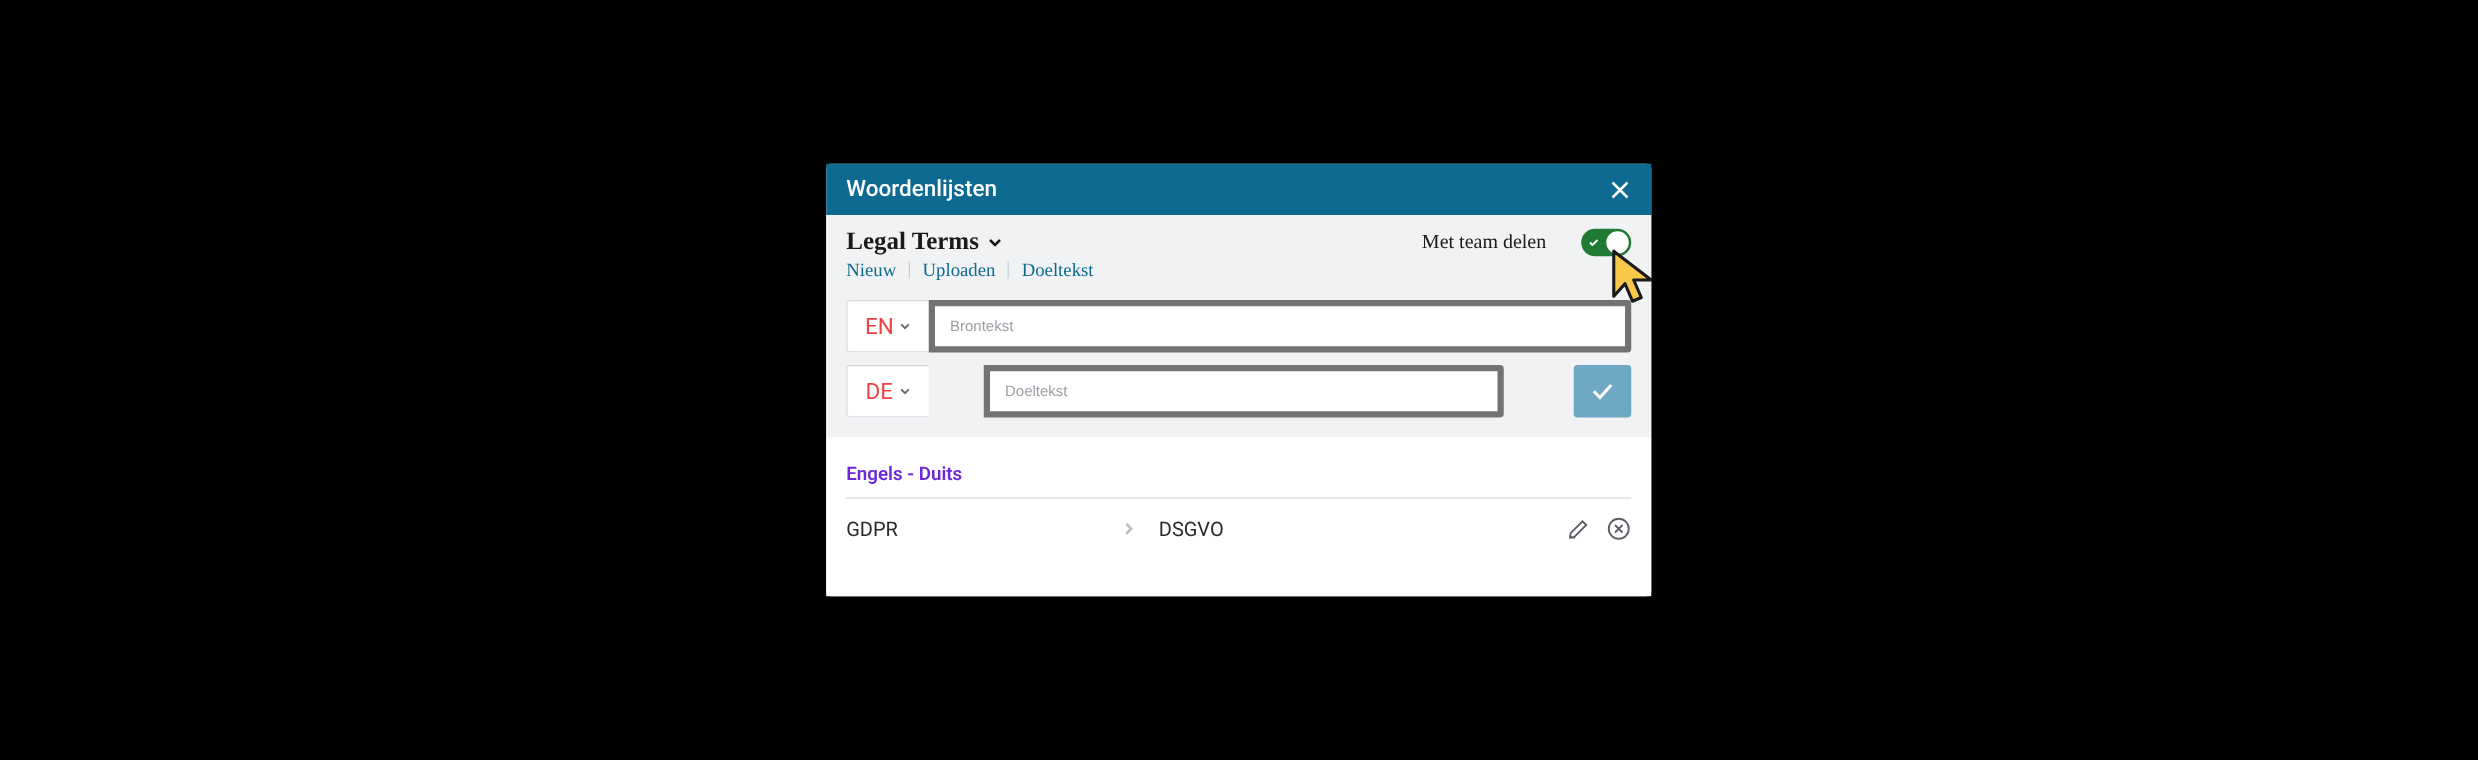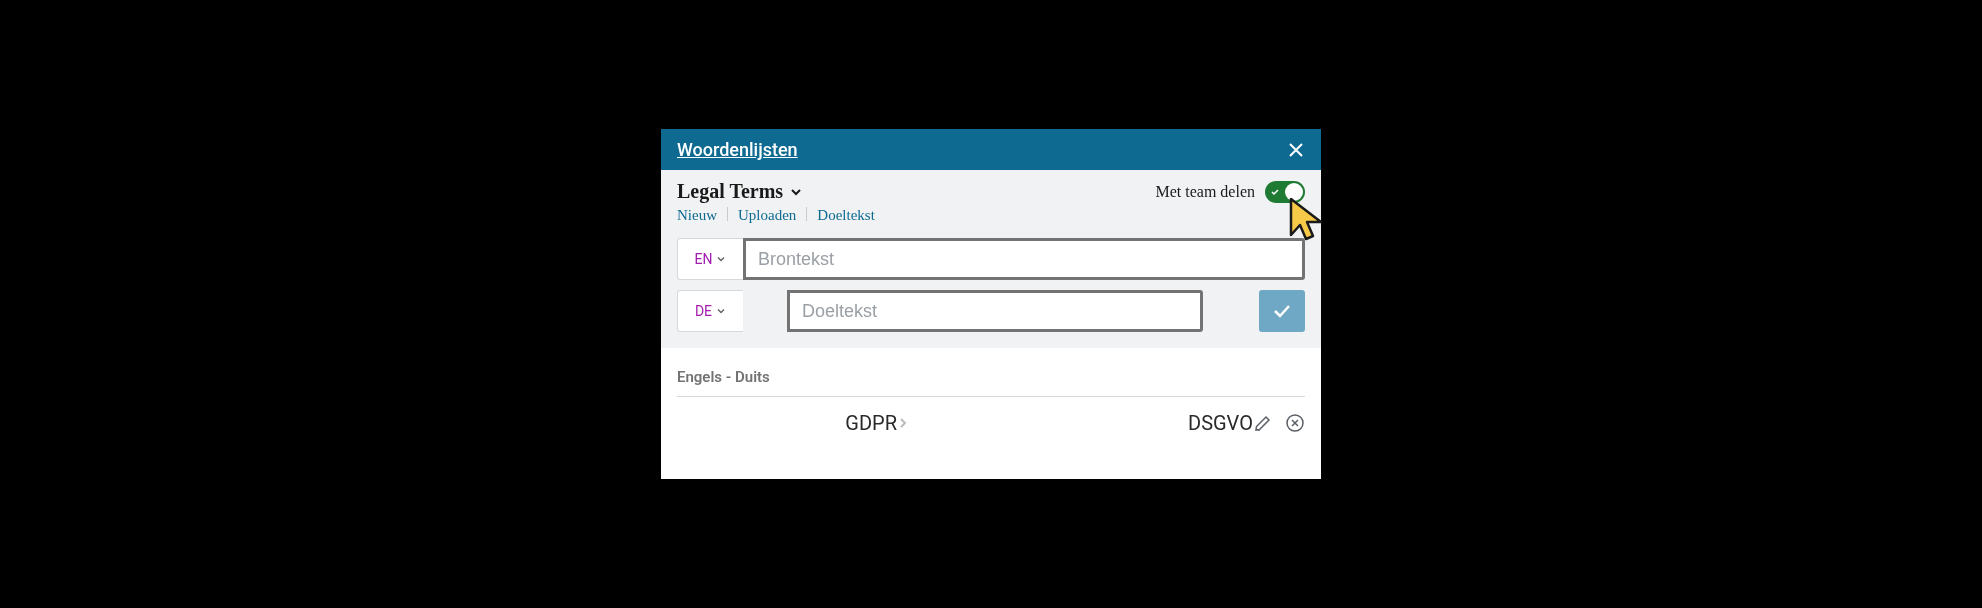--- a/index.html
+++ b/index.html
@@ -23,21 +23,20 @@
   }
   .modal-header {
     background: #0e6a91;
     color: #fff;
     display: flex;
     align-items: center;
     justify-content: space-between;
     padding: 10px 16px;
     font-size: 18px;
     font-weight: 500;
-    text-decoration: underline;
   }
   .close-x {
     cursor: pointer;
     display: flex;
     align-items: center;
     justify-content: center;
   }
   .close-x svg { stroke: #fff; }
   .toolbar {
     background: #f1f2f3;
@@ -55,21 +54,21 @@
     gap: 6px;
     font-size: 20px;
     font-weight: 600;
     color: #1a1a1a;
     cursor: pointer;
   }
   .glossary-select svg { stroke: #1a1a1a; }
   .share-group {
     display: flex;
     align-items: center;
-    gap: 10px;
+    gap: 28px;
     font-size: 16px;
     color: #1a1a1a;
   }
   .toggle {
     width: 40px;
     height: 22px;
     background: #1f7a33;
     border-radius: 11px;
     position: relative;
     cursor: pointer;
@@ -128,31 +127,31 @@
   .lang-select {
     width: 66px;
     background: #fff;
     border: 1px solid #d6d9dc;
     border-right: none;
     border-radius: 3px 0 0 3px;
     display: flex;
     align-items: center;
     justify-content: center;
     gap: 4px;
-    font-size: 14px;
-    color: #a21caf;
+    font-size: 18px;
+    color: #ef4444;
     cursor: pointer;
   }
   .text-input {
     flex: 1;
     height: 42px;
-    border: 3px solid #737373;
+    border: 5px solid #737373;
     border-radius: 0 3px 3px 0;
     padding: 0 12px;
-    font-size: 18px;
+    font-size: 12px;
     color: #14532d;
     outline: none;
   }
   .text-input::placeholder { color: #9aa0a6; }
   .confirm-btn {
     width: 46px;
     height: 42px;
     background: #6ea8c5;
     border: none;
     border-radius: 3px;
@@ -162,31 +161,30 @@
     justify-content: center;
     cursor: pointer;
   }
   .entries {
     padding: 20px 16px 30px 16px;
     background: #fff;
   }
   .pair-header {
     font-size: 15px;
     font-weight: 600;
-    color: #737373;
+    color: #6d28d9;
     padding-bottom: 10px;
     border-bottom: 1px solid #d6d9dc;
   }
   .entry-row {
     display: flex;
     align-items: center;
     padding: 14px 0;
-    font-size: 20px;
+    font-size: 16px;
     color: #2a2a2a;
-    text-align: right;
   }
   .entry-source { flex: 0 0 220px; }
   .entry-arrow {
     flex: 0 0 30px;
     color: #b8bdc2;
     display: flex;
     align-items: center;
   }
   .entry-target { flex: 1; }
   .entry-actions {

